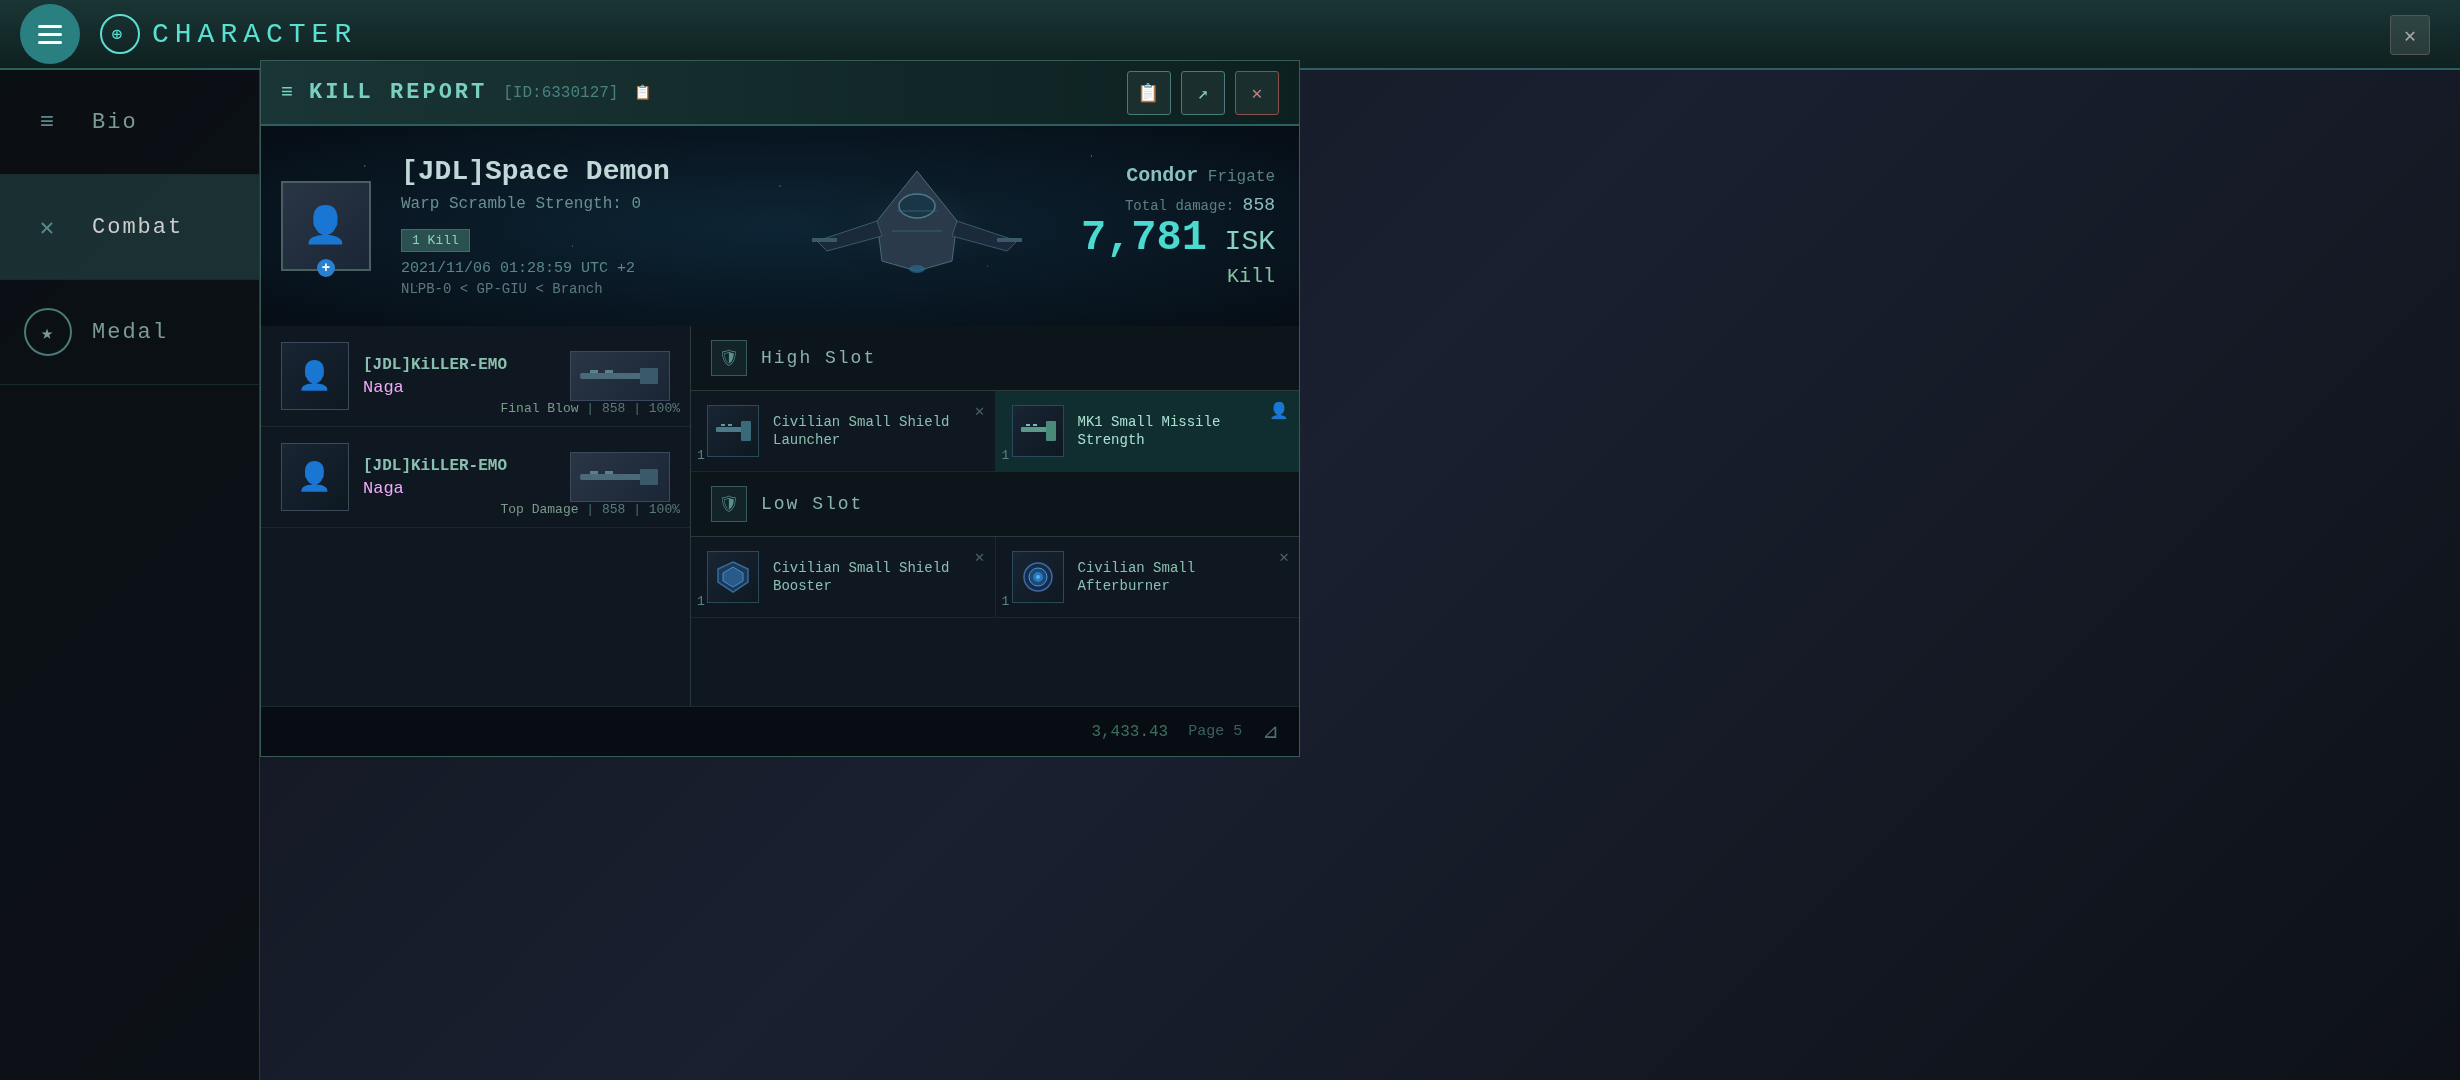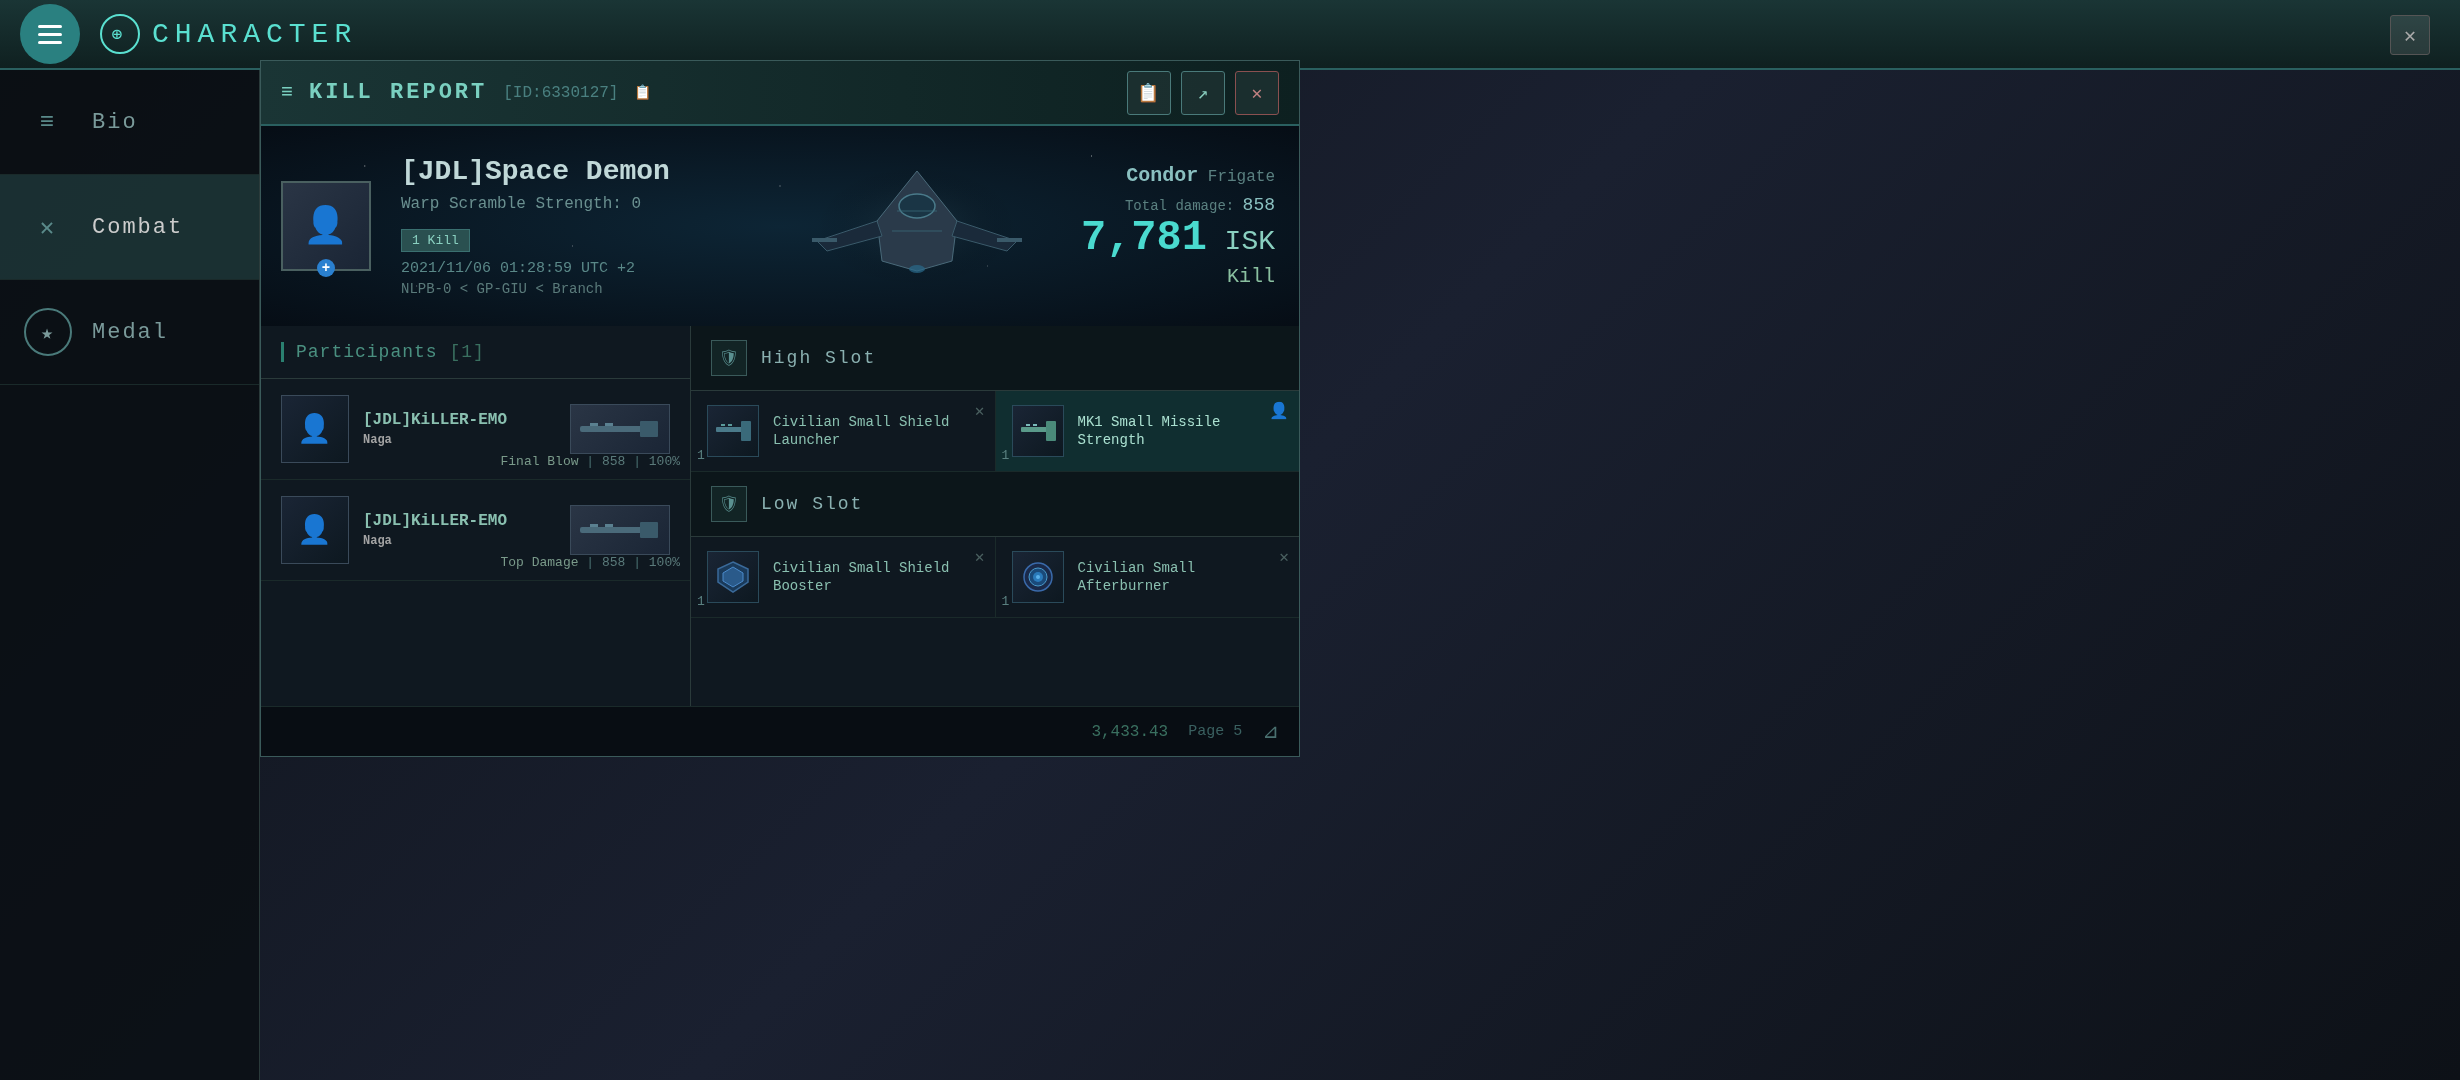--- a/index.html
+++ b/index.html
@@ -360,23 +360,22 @@
     .participant-info {
       flex: 1;
     }
     .participant-name {
       color: #8ac0b0;
       font-size: 16px;
       font-weight: bold;
       margin-bottom: 4px;
     }
     .participant-ship {
-      color: #a3a3a3;
-      font-size: 12px;
-      font-weight: bold;
+      color: #f0abfc;
+      font-size: 17px;
     }
     .participant-weapon {
       width: 100px; height: 50px;
       position: relative;
       flex-shrink: 0;
     }
     .weapon-visual {
       width: 100%; height: 100%;
       background: linear-gradient(135deg, #2a3545, #1a2535);
       border: 1px solid #3a4a5a;
@@ -592,26 +591,20 @@
         <span class="isk-value">7,781</span>
         <span class="isk-label">ISK</span>
       </div>
       <div class="kill-type">Kill</div>
     </div>
   </div>
 
   <div class="content-area">
 
     <div class="participants-panel">
-      <div class="panel-header">
-        <div class="panel-title">
-          <span>Participants</span>
-          <span class="count">[1]</span>
-        </div>
-      </div>
 
       <div class="participant-row">
         <div class="participant-avatar">👤</div>
         <div class="participant-info">
           <div class="participant-name">[JDL]KiLLER-EMO</div>
           <div class="participant-ship">Naga</div>
         </div>
         <div class="participant-weapon">
           <div class="weapon-visual">
             <svg width="90" height="40" viewBox="0 0 90 40">

